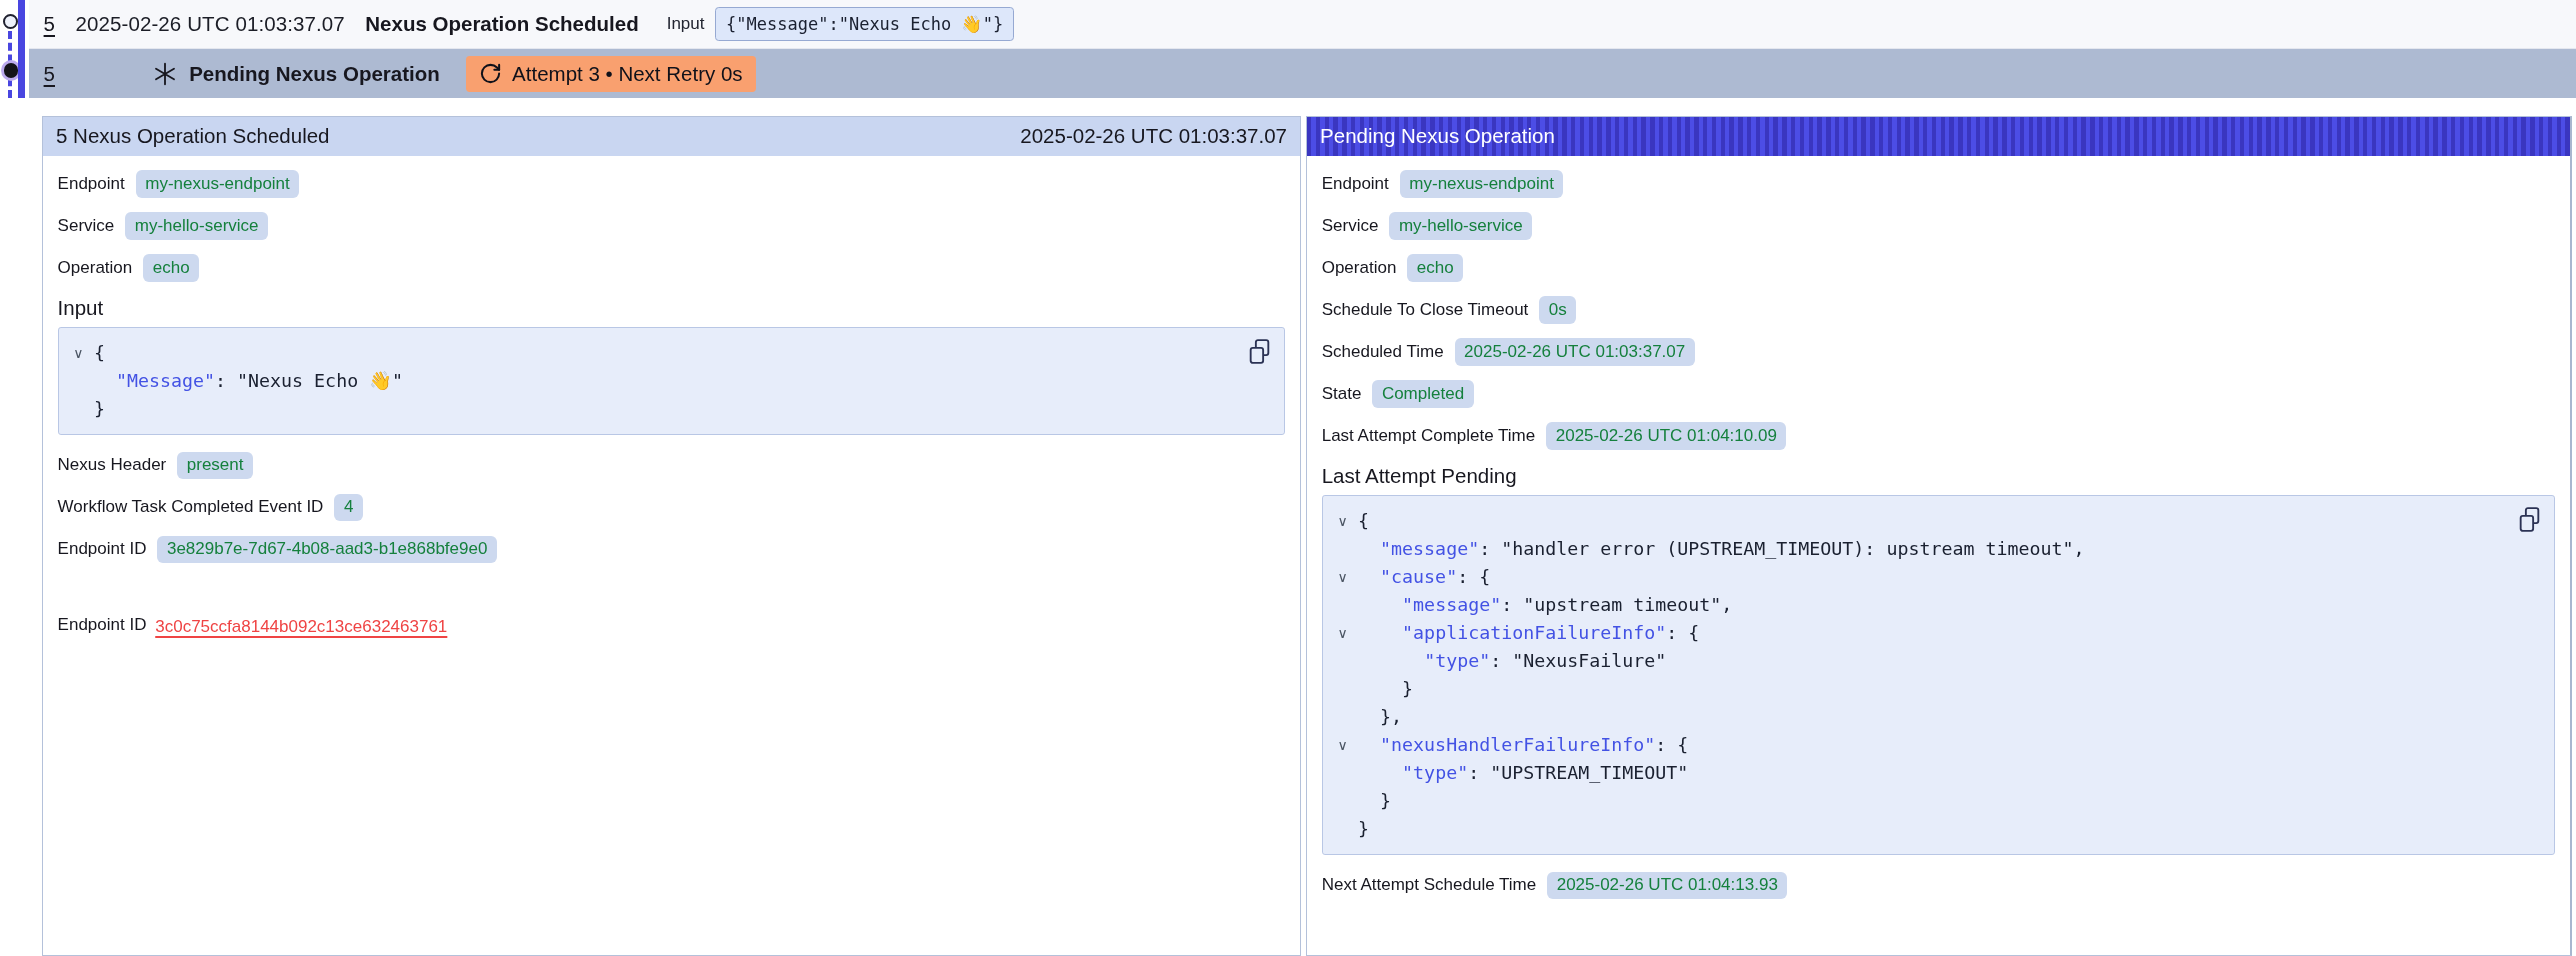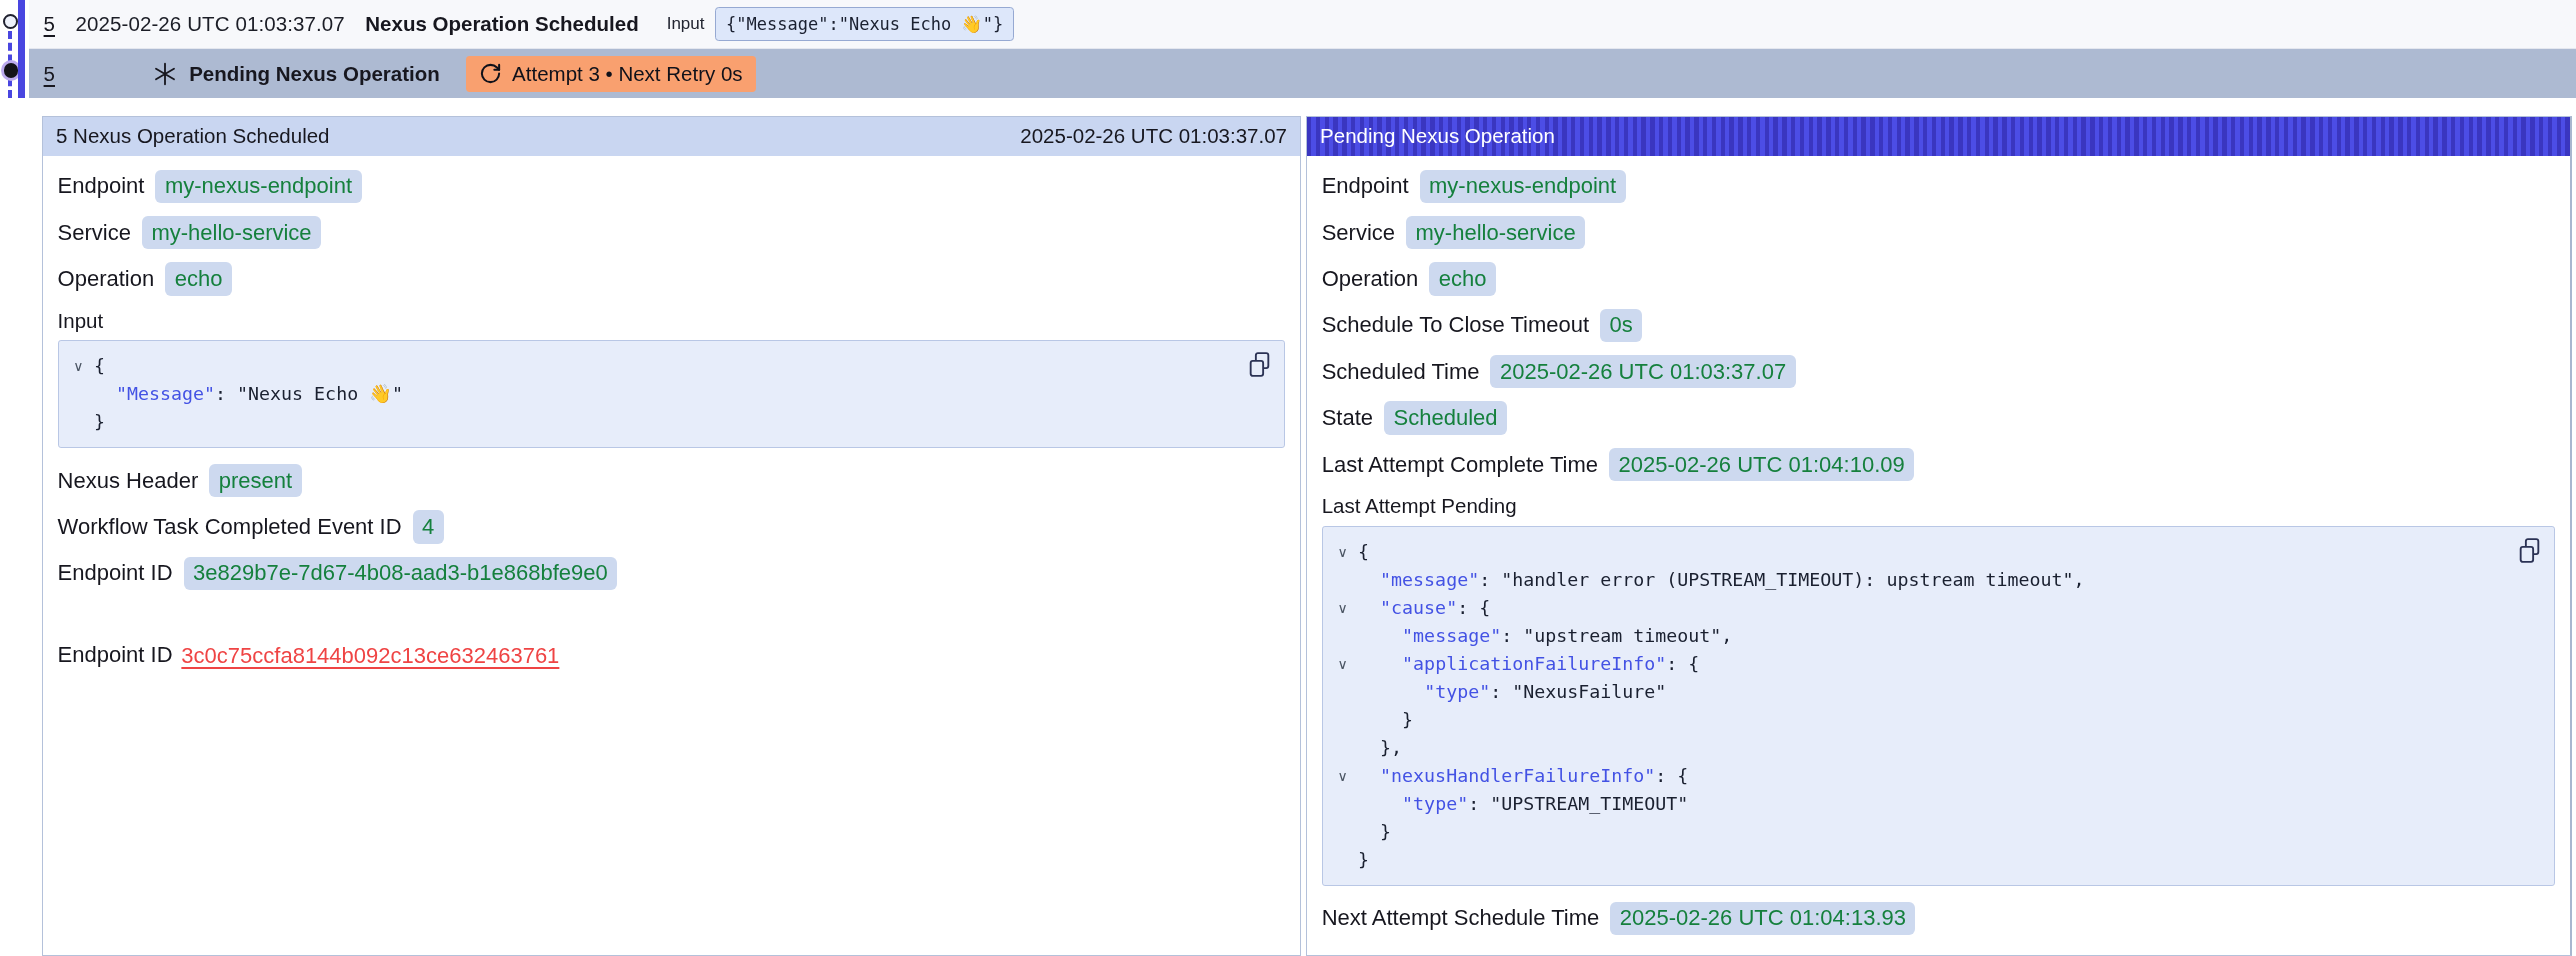--- a/index.html
+++ b/index.html
@@ -39,21 +39,21 @@
   .panels { display:flex; gap:5.1px; padding:17.6px 4.4px 0 42px; height:858px; overflow:hidden; }
   .panel { border:1.5px solid #b4c1da; background:#ffffff; overflow:hidden; }
   .panel.left { width:1259px; flex:none; }
   .panel.right { flex:1; border-right:2.2px solid #a9b7cf; }
   .panel-header { height:39px; display:flex; align-items:center; justify-content:space-between;
     padding:0 13px; font-size:20.5px; font-weight:500; }
   .panel-header.plain { background:#c9d6f1; }
   .panel-header.striped { color:#ffffff;
     background:repeating-linear-gradient(90deg,#3a36c0 0 4.4px,#4c4de6 4.4px 8.8px); }
   .panel-body { padding:14px 14.6px; }
-  .field { display:flex; align-items:center; margin-bottom:13px; font-size:22px; min-height:29px; }
+  .field { display:flex; align-items:center; margin-bottom:13px; font-size:17px; min-height:29px; }
   .field .lbl { margin-right:11px; color:#17171f; }
   .badge { background:#cdd9ef; border-radius:5.9px; padding:3.7px 9.5px; color:#15803d; }
   .field.link-row .lbl { margin-right:8.8px;margin-top:37px; }
   .id-link { color:#ef4444; font-weight:500; text-decoration:underline;
     text-decoration-thickness:1.5px; text-underline-offset:4.4px;margin-top:40px; }
   .block-label { font-size:20.5px; margin:2.9px 0 7.3px; }
 
   .codeblock { position:relative; background:#e7edfa; border:1.5px solid #b9c7e5; border-radius:2.9px;
     padding:11px 51px 11px 4.4px; font-family:"DejaVu Sans Mono", monospace; font-size:18.3px;
     line-height:28px; color:#1a2030; margin-bottom:16px; }
@@ -172,21 +172,21 @@
       <div class="field">
         <span class="lbl">Schedule To Close Timeout</span>
         <span class="badge">0s</span>
       </div>
       <div class="field">
         <span class="lbl">Scheduled Time</span>
         <span class="badge">2025-02-26 UTC 01:03:37.07</span>
       </div>
       <div class="field">
         <span class="lbl">State</span>
-        <span class="badge">Scheduled</span>
+        <span class="badge">Completed</span>
       </div>
       <div class="field">
         <span class="lbl">Last Attempt Complete Time</span>
         <span class="badge">2025-02-26 UTC 01:04:10.09</span>
       </div>
 
       <div class="block-label">Last Attempt Pending</div>
       <div class="codeblock">
         <button class="copy-btn" title="">
           <svg viewBox="0 0 24 26" width="25" height="27" fill="none" stroke="#2b3254" stroke-width="1.8">

